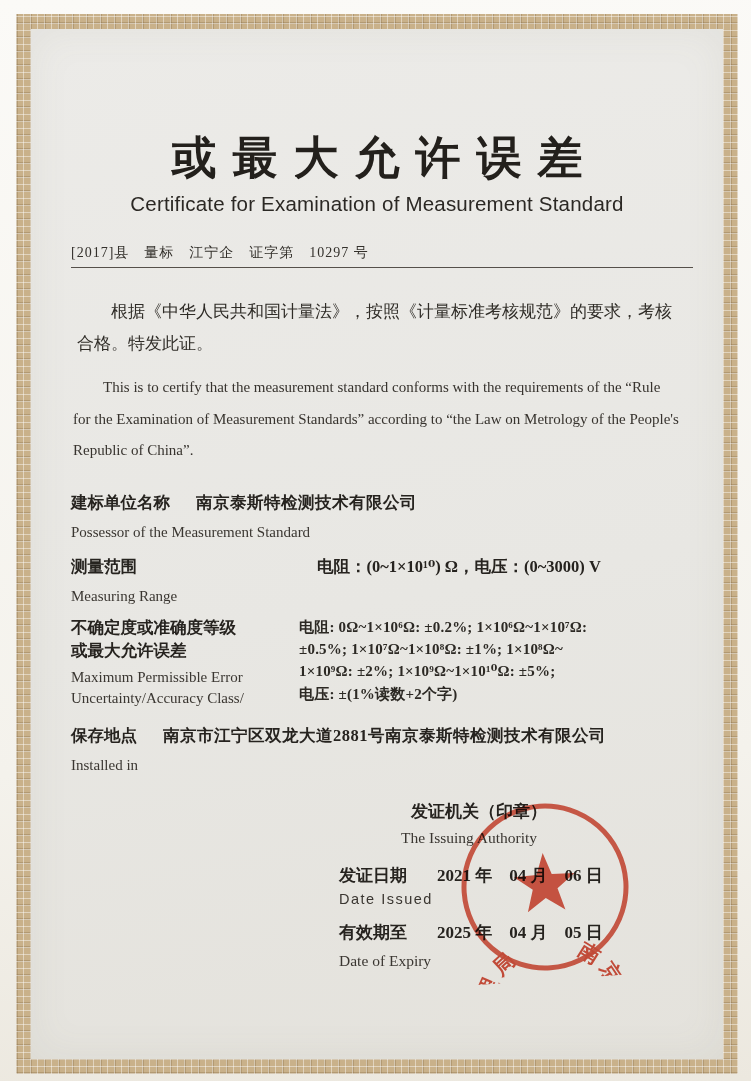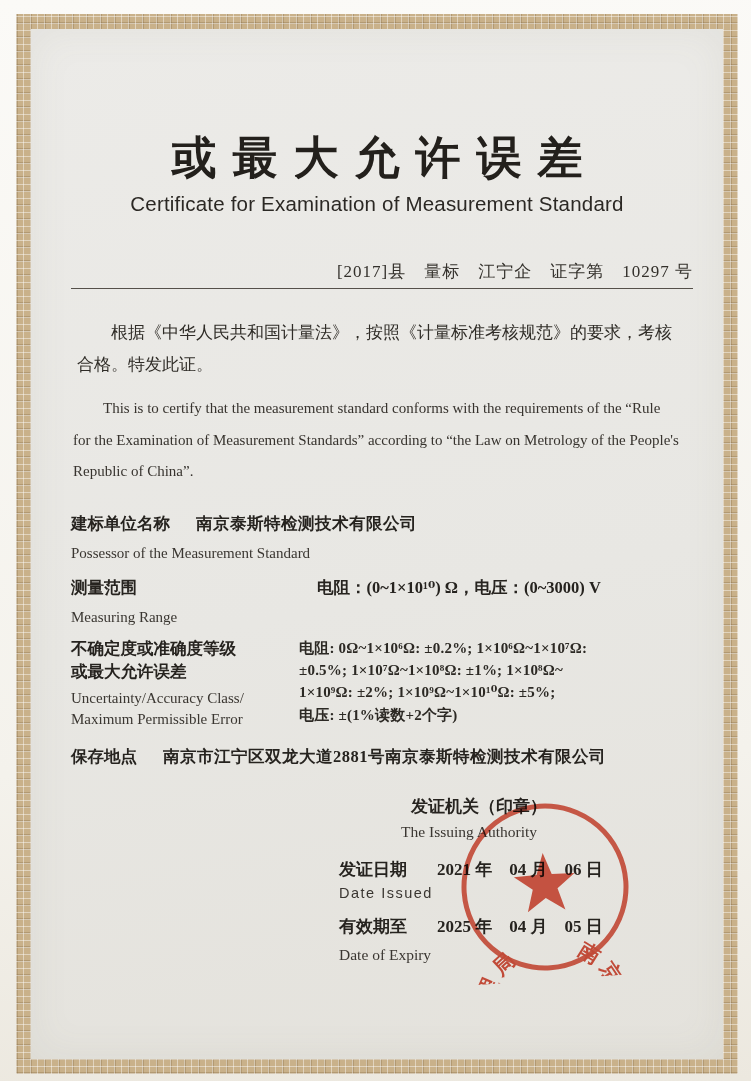--- a/index.html
+++ b/index.html
@@ -27,21 +27,21 @@
   .title{
     margin:100px 0 0;text-align:center;font-size:45px;font-weight:700;
     letter-spacing:16px;text-indent:16px;line-height:1.3;color:#23201c;
     font-family:"DejaVu Serif","Liberation Serif",serif;
   }
   .subtitle{
     margin-top:4px;text-align:center;font-size:20.5px;color:#2b2824;
     font-family:"Liberation Sans","DejaVu Sans",sans-serif;letter-spacing:.2px;
   }
   .certline{
-    margin:44px auto 0;width:622px;text-align:right;font-size:17px;
+    margin:28px auto 0;width:622px;text-align:left;font-size:14px;
     padding-bottom:5px;border-bottom:1.5px solid #55504a;color:#33302b;
     letter-spacing:1px;
   }
   .para-zh{margin:28px 6px 0;font-size:17px;line-height:1.9;text-indent:2em;color:#2f2c27;}
   .para-en{margin:12px 2px 0;font-size:15px;line-height:2.1;text-indent:2em;color:#37332e;}
 
   .row{margin-top:14px;position:relative;}
   .zh-line{font-size:16.5px;font-weight:700;color:#26231f;line-height:1.45;}
   .lbl{margin-right:26px;}
   .val{letter-spacing:.5px;}
@@ -102,35 +102,36 @@
           <span style="flex:0 0 213px;">测量范围</span>
             <span class="range-val">电阻：(0~1×10¹⁰) Ω，电压：(0~3000) V</span>
         </div>
         <div class="en-lbl">Measuring Range</div>
       </div>
 
       <div class="row unc" style="margin-top:10px;">
         <div class="unc-left">
           <div class="zh-lbl">不确定度或准确度等级</div>
           <div class="zh-lbl">或最大允许误差</div>
+          <div class="en-lbl">Maximum Permissible Error</div>
           <div class="en-lbl">Uncertainty/Accuracy Class/</div>
-          <div class="en-lbl">Maximum Permissible Error</div>
         </div>
         <div class="unc-right">
           <div>电阻: 0Ω~1×10⁶Ω: ±0.2%; 1×10⁶Ω~1×10⁷Ω:</div>
           <div>±0.5%; 1×10⁷Ω~1×10⁸Ω: ±1%; 1×10⁸Ω~</div>
           <div>1×10⁹Ω: ±2%; 1×10⁹Ω~1×10¹⁰Ω: ±5%;</div>
           <div>电压: ±(1%读数+2个字)</div>
         </div>
       </div>
 
       <div class="row" style="margin-top:16px;">
         <div class="zh-line">
           <span class="lbl">保存地点</span><span class="val">南京市江宁区双龙大道2881号南京泰斯特检测技术有限公司</span>
         </div>
+        <div class="en-lbl">Installed in</div>
       </div>
 
       <div class="issuing">
         <div class="iss-zh auth-zh">发证机关（印章）</div>
         <div class="iss-en auth-en">The Issuing Authority</div>
 
         <div class="date-line">
           <span class="iss-zh">发证日期</span>
           <span class="iss-zh">2021 年　04 月　06 日</span>
         </div>

